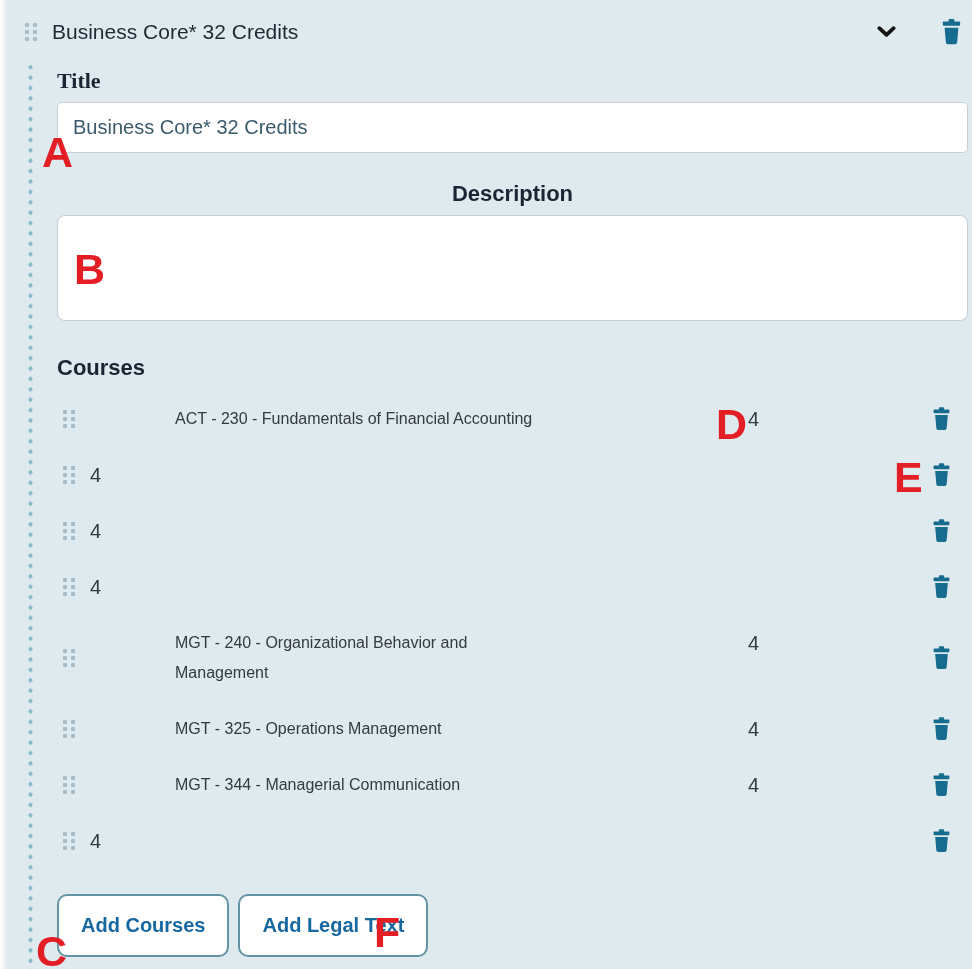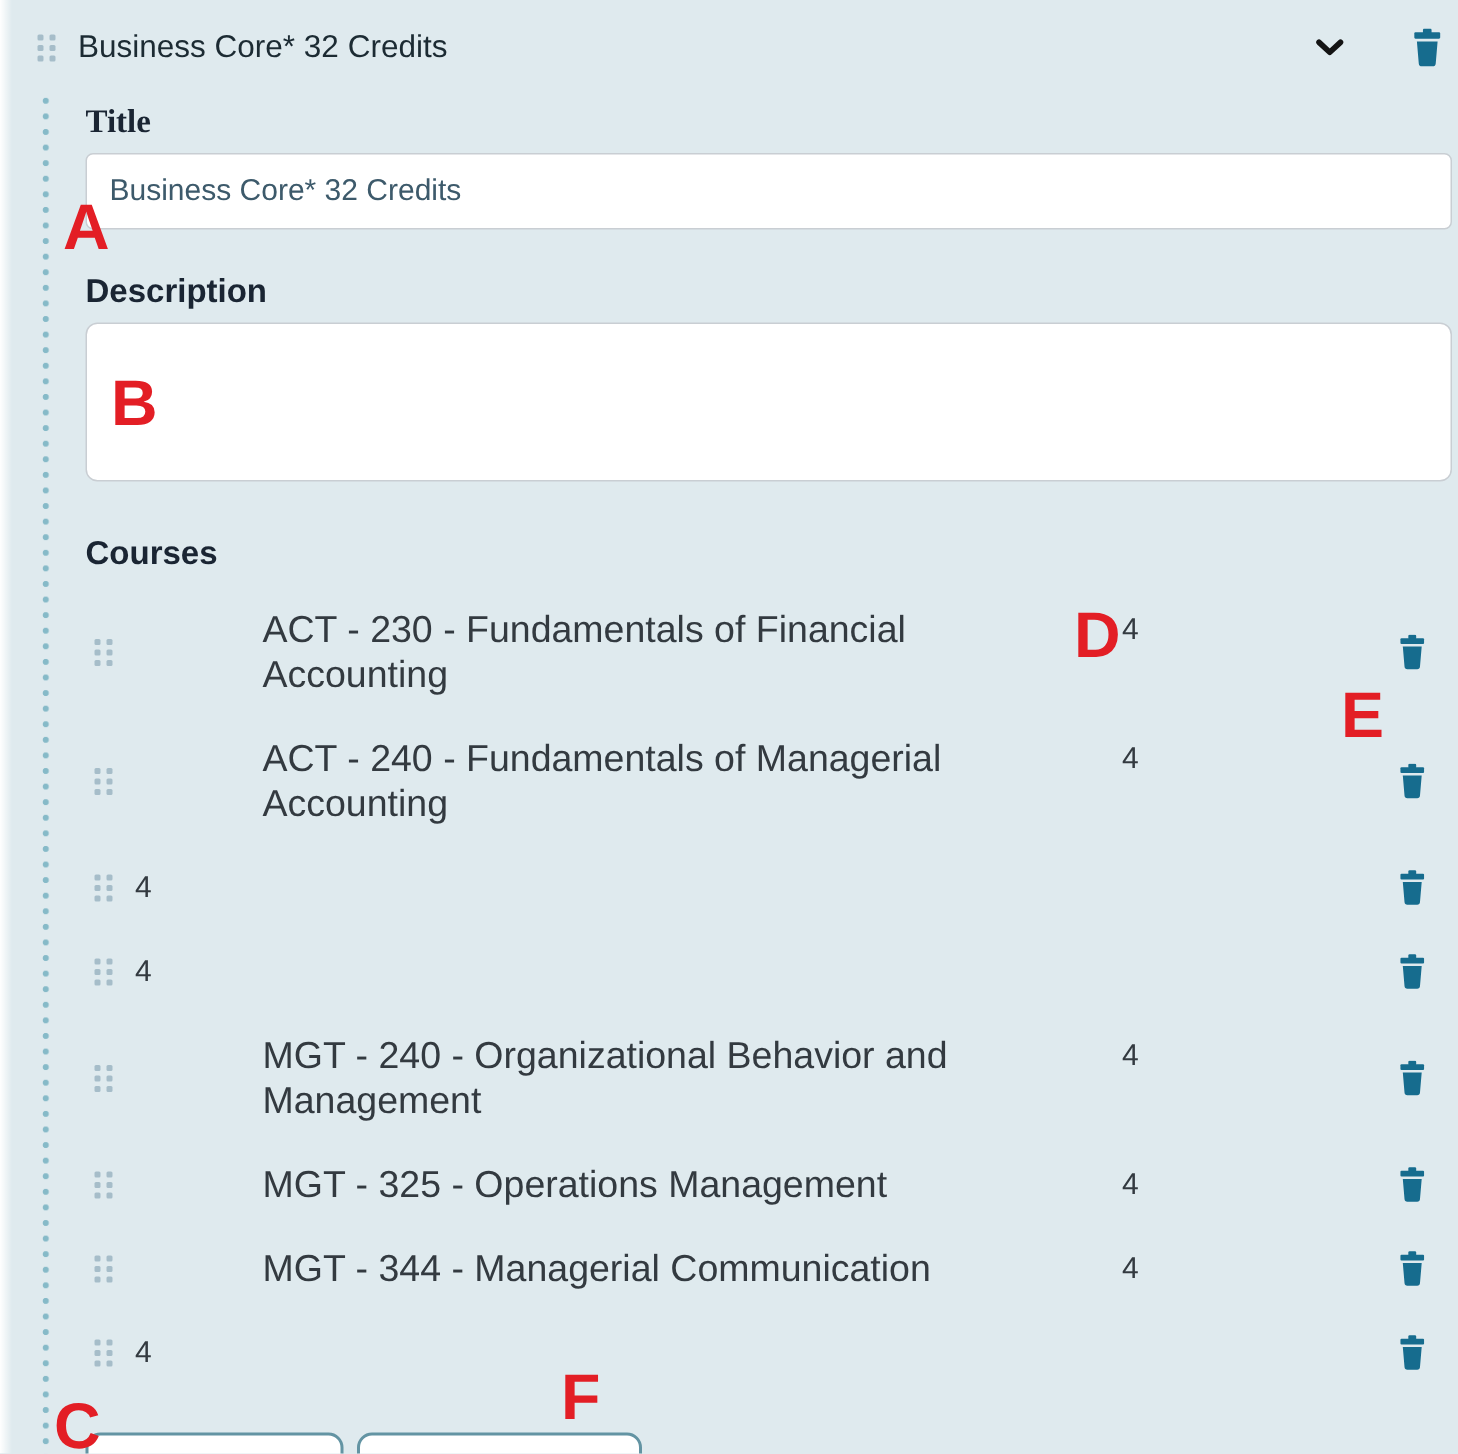--- a/index.html
+++ b/index.html
@@ -31,42 +31,42 @@
 
   .header { display:flex; align-items:center; padding:16px 9px 0 25px; height:48px; }
   .header-title { margin-left:15px; font-size:21px; font-weight:500; color:#1c2b33; flex:1; }
   .chevron-btn { margin-right:44px; background:none; border:none; cursor:pointer; display:flex; align-items:center; }
   .trash-btn { background:none; border:none; cursor:pointer; display:flex; align-items:center; }
   .trash-svg { fill:#166c8e; }
 
   .content { margin:0 4px 0 57px; }
   .field-label { font-size:22px; font-weight:bold; color:#1a2533; }
   .lbl-title { margin-top:20px;font-family:Liberation Serif, serif; }
-  .lbl-desc { margin-top:28px; }
+  .lbl-desc { margin-top:28px;text-align:center; }
   .lbl-courses { margin-top:30px; }
 
   .title-input {
     margin-top:8px; width:100%; height:51px;
     border:1px solid #c9ced3; border-radius:5px; background:#fff;
     padding:0 15px; font-size:20px; color:#3d5a6b;
     font-family:"Liberation Sans", sans-serif;
   }
   .desc-textarea {
     margin-top:8px; width:100%; height:106px; resize:none;
     border:1px solid #c9ced3; border-radius:8px; background:#fff;
     padding:12px 15px; font-size:20px; color:#3d5a6b;
     font-family:"Liberation Sans", sans-serif;
   }
 
   .course-list { margin-top:10px; }
   .course-row { display:flex; padding:13px 0; }
   .course-row .dots { align-self:center; margin-left:6px; }
   .course-name {
     margin-left:100px; width:558px;
-    font-size:25px; line-height:30px; color:#333a40;
+    font-size:16px; line-height:30px; color:#333a40;
     white-space:pre-line;
   }
   .course-credits {
     align-self:flex-start; width:90px; padding-left:15px;
     font-size:20px; line-height:30px; color:#333a40;
   }
   .row-spacer { flex:1; }
   .course-row .trash-btn { align-self:center; margin-right:16px; }
 
   .buttons-row { display:flex; gap:9px; margin-top:25px; }
@@ -153,21 +153,20 @@
 
     <div class="course-row">
       <span class="dots">
           <i></i>
           <i></i>
           <i></i>
           <i></i>
           <i></i>
           <i></i>
         </span>
-      <div class="course-name">ACT - 240 - Fundamentals of Managerial Accounting</div>
       <div class="course-credits">4</div>
       <div class="row-spacer"></div>
       <button class="trash-btn">
         <svg class="trash-svg" width="21" height="24" viewBox="0 0 24 27">
             <rect x="9" y="0" width="6" height="3.5" rx="1"></rect>
             <rect x="3" y="2.6" width="18" height="4.4" rx="0.8"></rect>
             <path d="M4.8 9 h14.4 l-1.3 15.2 a2.2 2.2 0 0 1 -2.2 2 h-7.4 a2.2 2.2 0 0 1 -2.2 -2 z"></path>
           </svg>
       </button>
     </div>

